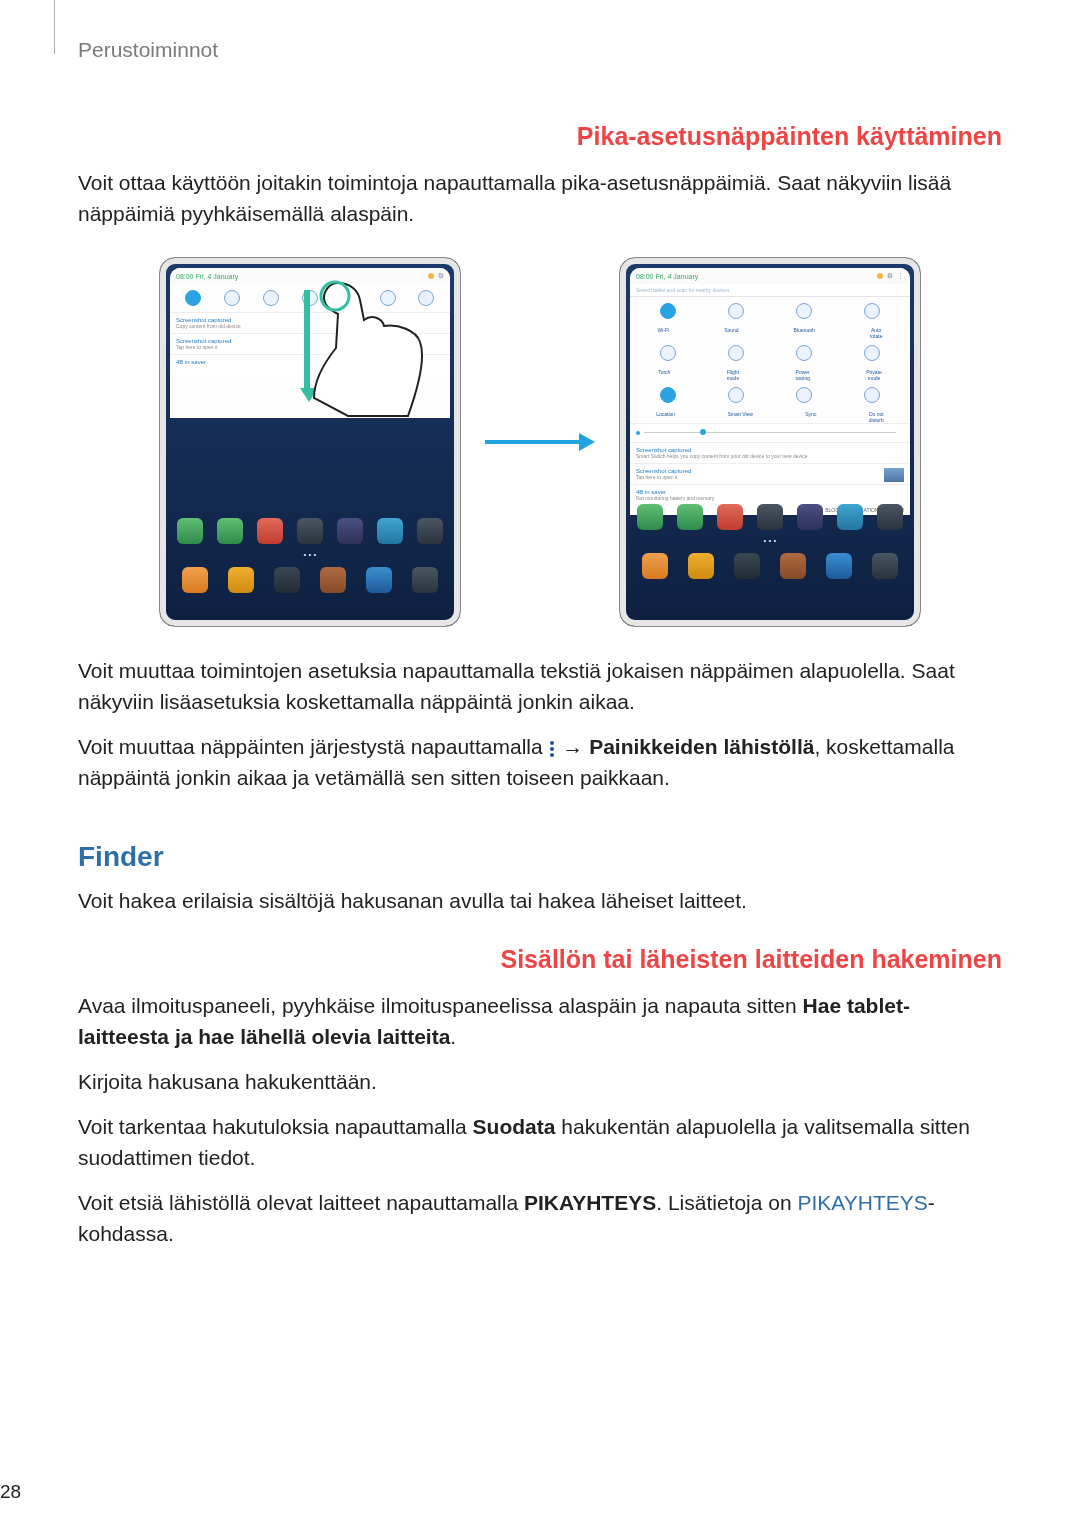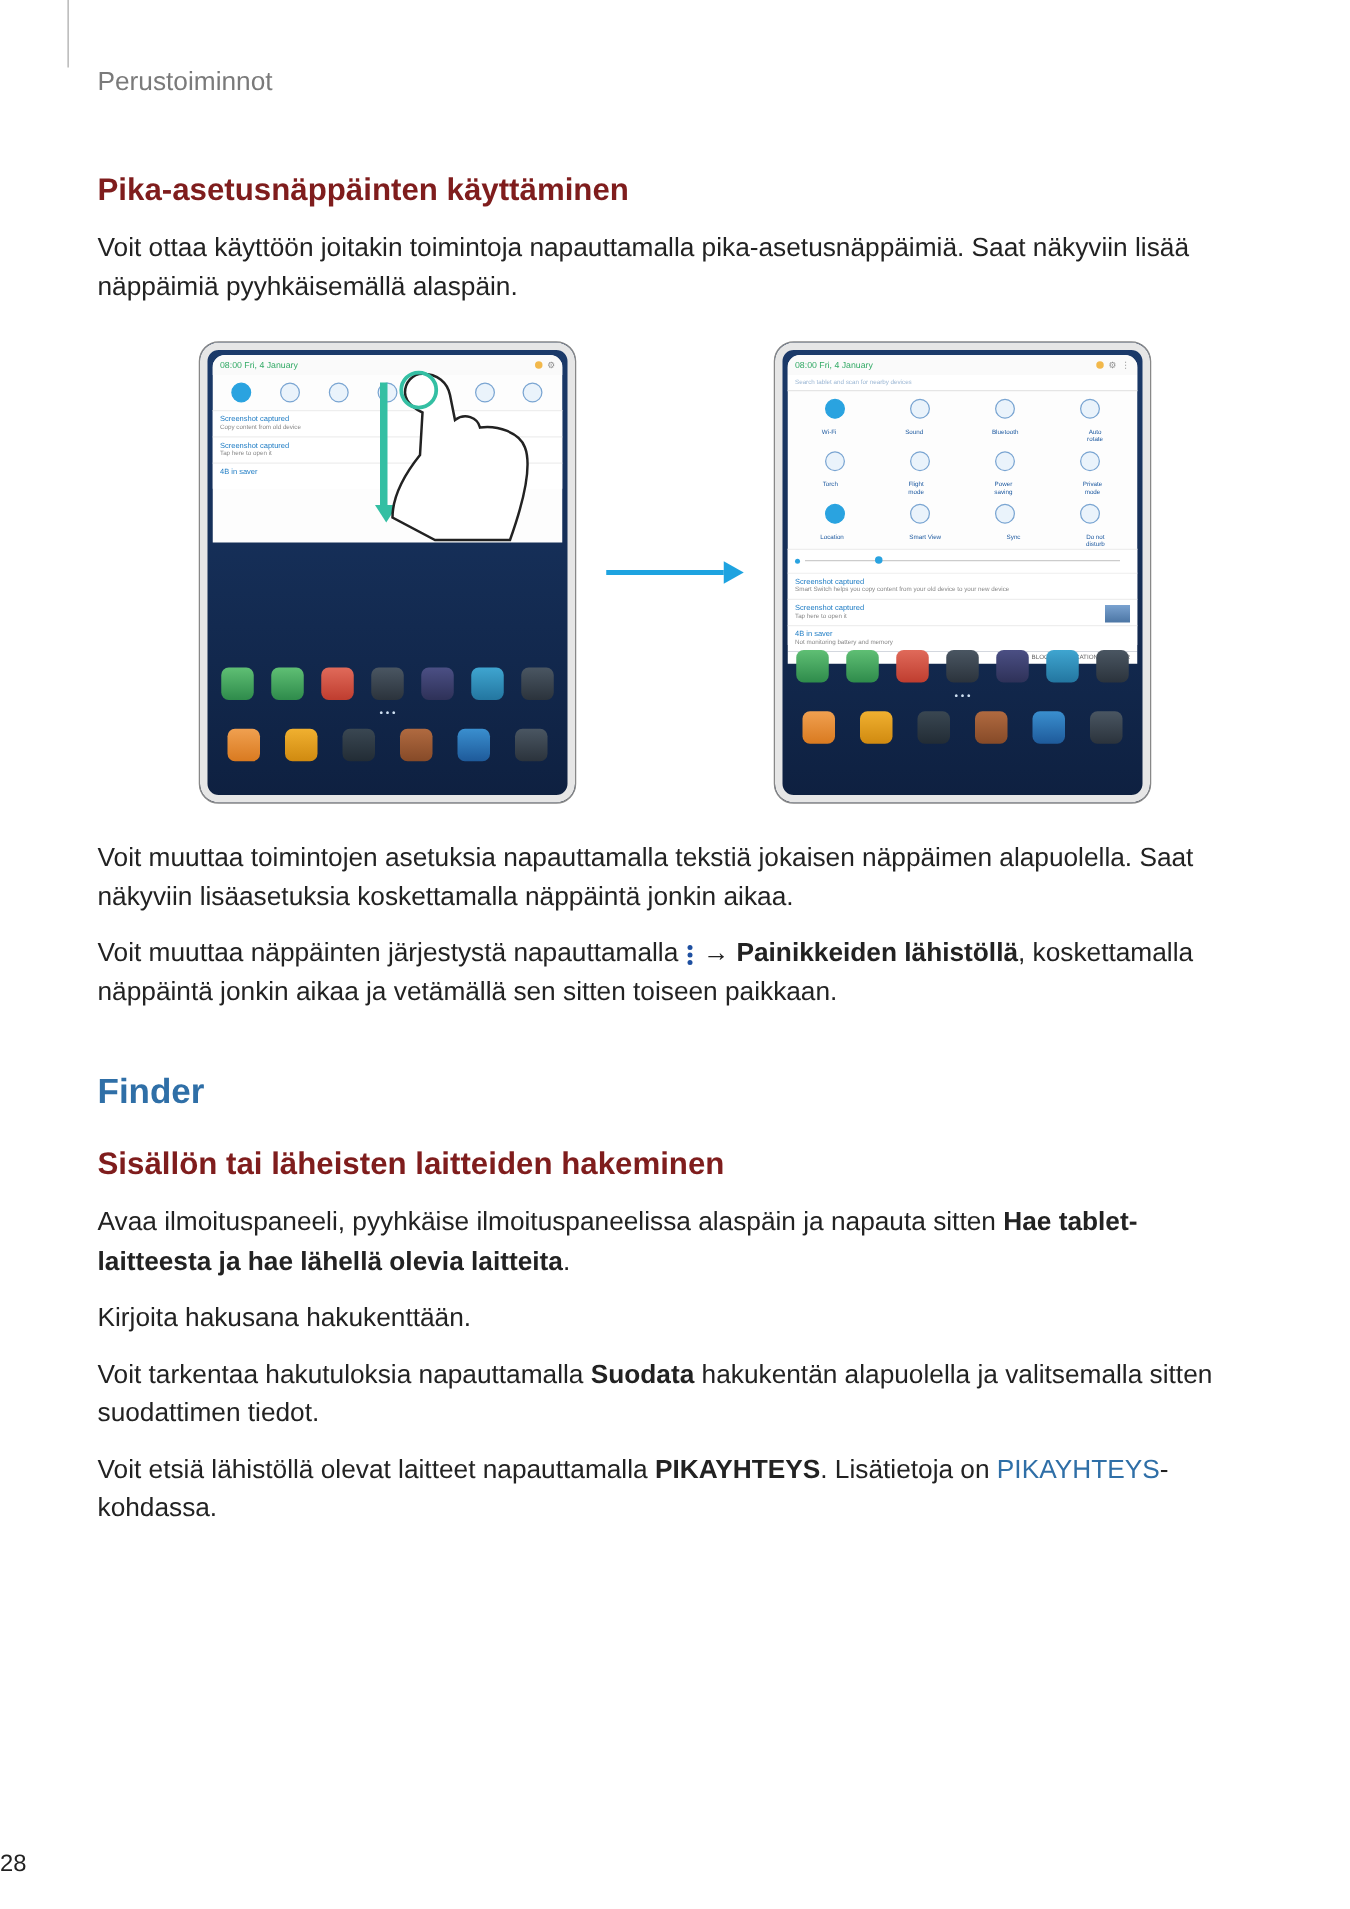--- a/index.html
+++ b/index.html
@@ -7,40 +7,41 @@
     padding: 0;
     font-family: Arial, Helvetica, sans-serif;
     background: #fff;
     color: #222;
   }
   .page {
     width: 1080px;
     height: 1527px;
     position: relative;
     box-sizing: border-box;
-    padding: 54px 78px 0 78px;
+    padding: 38px 78px 0 78px;
   }
   .left-margin-line {
     position: absolute;
     top: 0;
     left: 54px;
     width: 1px;
     height: 54px;
     background: #aaa;
   }
   .header-label {
     font-size: 21px;
     color: #7a7a7a;
     margin-bottom: 60px;
   }
   h3.sub {
     font-size: 25px;
     font-weight: bold;
-    color: #7f1d1d;
+    color: #ef4444;
     margin: 0 0 16px 0;
+    text-align: right;
   }
   p.body {
     font-size: 21px;
     line-height: 1.48;
     margin: 0 16px 14px 0;
     color: #222;
   }
   .figure-row {
     display: flex;
     align-items: center;
@@ -409,20 +410,21 @@
     <span>Voit muuttaa näppäinten järjestystä napauttamalla </span>
     <span class="more-dots">
         <span></span>
         <span></span>
         <span></span>
       </span>
     <span>→ </span><strong>Painikkeiden lähistöllä</strong><span>, koskettamalla näppäintä jonkin aikaa ja vetämällä sen sitten toiseen paikkaan.</span>
   </p>
 
   <h2 class="section">Finder</h2>
+  <p class="body">Voit hakea erilaisia sisältöjä hakusanan avulla tai hakea läheiset laitteet.</p>
 
   <h3 class="sub" style="margin-top:28px;">Sisällön tai läheisten laitteiden hakeminen</h3>
 
   <p class="body">
     <span>Avaa ilmoituspaneeli, pyyhkäise ilmoituspaneelissa alaspäin ja napauta sitten </span><strong>Hae tablet-laitteesta ja hae lähellä olevia laitteita</strong><span>.</span>
   </p>
 
   <p class="body">Kirjoita hakusana hakukenttään.</p>
 
   <p class="body">

